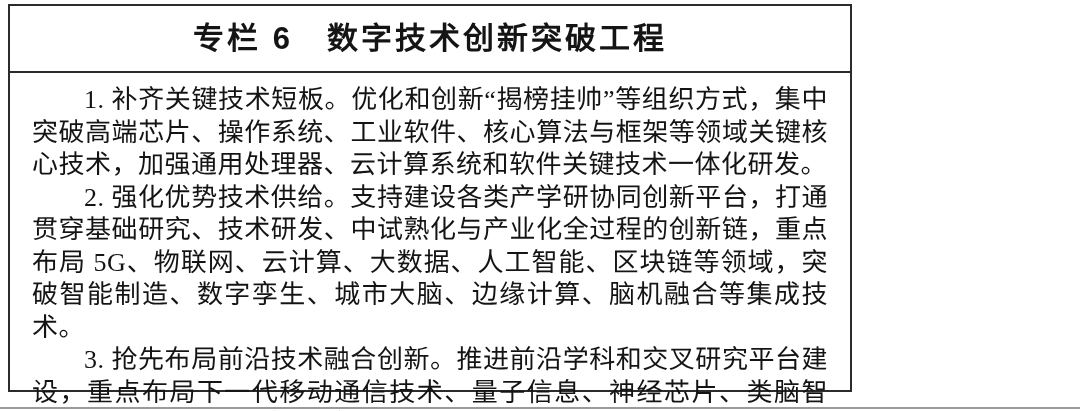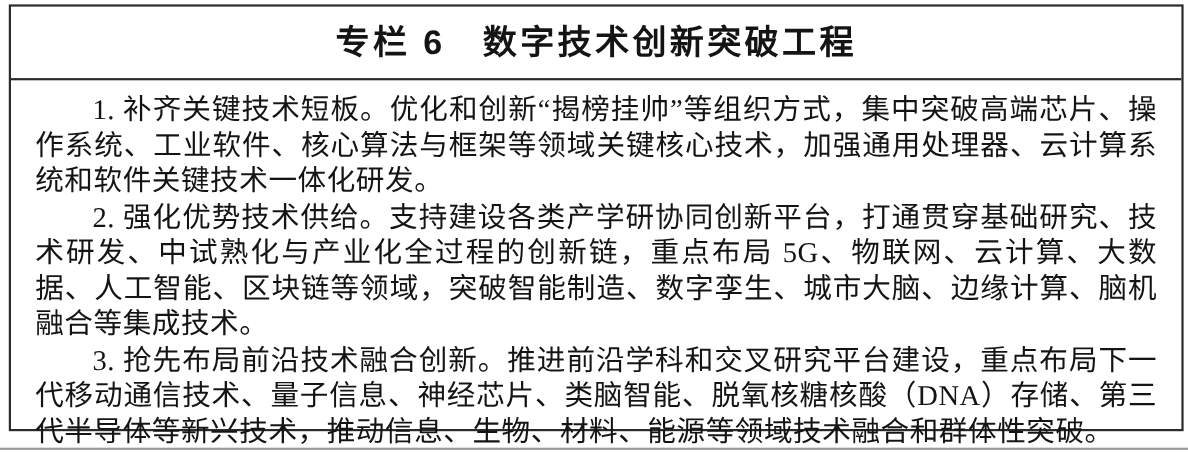--- a/index.html
+++ b/index.html
@@ -11,21 +11,21 @@
     width: 1080px;
     height: 411px;
     position: relative;
     overflow: hidden;
     font-family: "Liberation Serif", "DejaVu Serif", serif;
   }
   .panel {
     position: absolute;
     left: 8px;
     top: 4px;
-    width: 1068px;
+    width: 844px;
     height: 388px;
     border: 2px solid var(--border-color, #2b2b2b);
     background: #ffffff;
     box-sizing: border-box;
   }
   .panel-title {
     height: 65px;
     line-height: 65px;
     text-align: center;
     font-family: "Liberation Sans", "DejaVu Sans", sans-serif;

